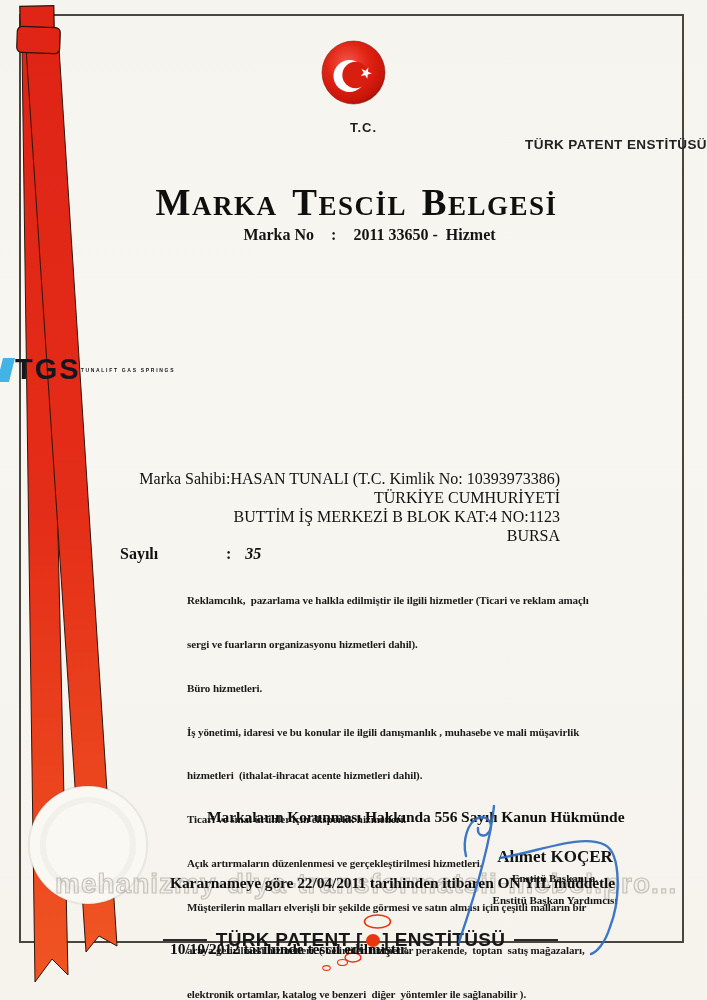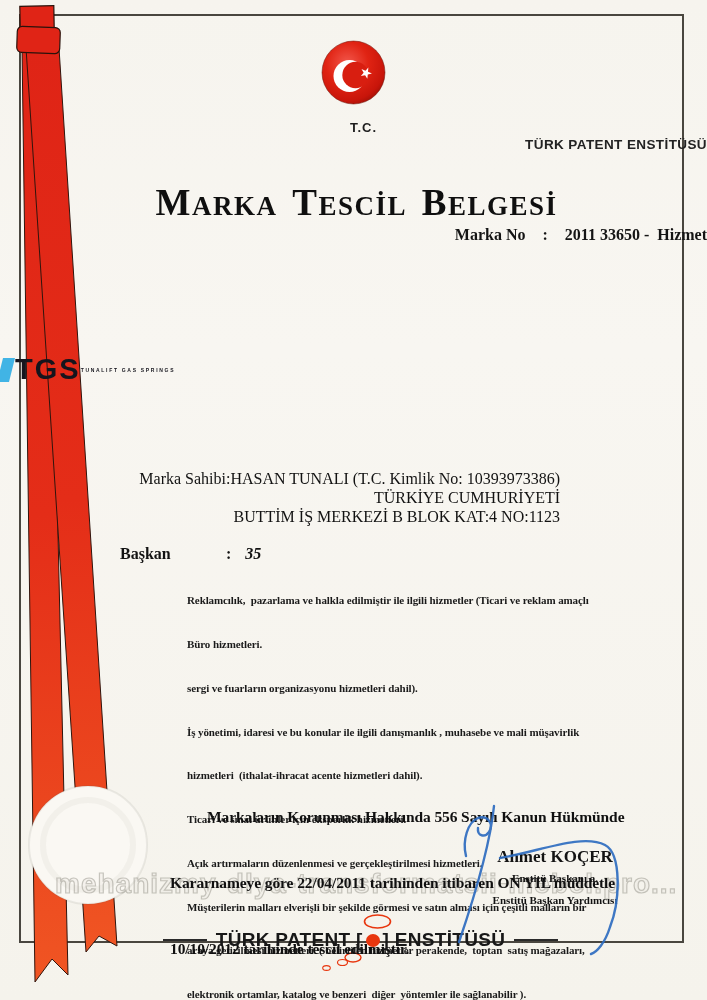--- a/index.html
+++ b/index.html
@@ -28,21 +28,21 @@
     font:700 13.5px "Liberation Sans", sans-serif;color:#222;letter-spacing:.4px;
   }
   .title{
     position:absolute;top:180px;left:0;right:0;text-align:center;z-index:5;
     font-family:"Liberation Serif", serif;font-weight:700;
     font-size:27px;line-height:46px;letter-spacing:1.5px;word-spacing:8px;color:#0f0f0f;padding-left:6px;
   }
   .title .cap{font-size:37px;letter-spacing:1.5px;}
   .markano{
     position:absolute;top:226px;left:16px;right:0;z-index:5;
-    display:flex;justify-content:flex-end;align-items:baseline;
+    display:flex;justify-content:center;align-items:baseline;
     font:700 16px "Liberation Serif", serif;color:#141414;padding-left:16px;
   }
   .markano .colon{margin:0 17px;}
   .markano .val{white-space:pre;}
 
   .tgs{
     position:absolute;left:0;right:0;top:356px;z-index:5;
     display:flex;flex-direction:row;align-items:center;
   }
   .tgs-row{display:flex;align-items:flex-start;}
@@ -172,33 +172,34 @@
     </div>
     <div class="tgs-caption">TUNALIFT GAS SPRINGS</div>
   </div>
 
   <div class="owner">
     <div class="owner-label">Marka Sahibi</div>
     <div class="owner-value">
       <div class="owner-line"><span>:</span><span>HASAN TUNALI (T.C. Kimlik No: 10393973386)</span></div>
       <div class="owner-line indent">TÜRKİYE CUMHURİYETİ</div>
       <div class="owner-line indent">BUTTİM İŞ MERKEZİ B BLOK KAT:4 NO:1123</div>
+      <div class="owner-line indent">BURSA</div>
     </div>
   </div>
 
   <div class="emtia">
-    <span class="lbl">Başkan</span>
+    <span class="lbl">Sayılı</span>
     <span>:</span>
     <span class="val">35</span>
   </div>
 
   <div class="services">
     <div>Reklamcılık,  pazarlama ve halkla edilmiştir ile ilgili hizmetler (Ticari ve reklam amaçlı</div>
+    <div>sergi ve fuarların organizasyonu hizmetleri dahil).</div>
     <div>Büro hizmetleri.</div>
-    <div>sergi ve fuarların organizasyonu hizmetleri dahil).</div>
     <div>İş yönetimi, idaresi ve bu konular ile ilgili danışmanlık , muhasebe ve mali müşavirlik</div>
     <div>hizmetleri  (ithalat-ihracat acente hizmetleri dahil).</div>
     <div>Ticari ve sınai ürünler için eksperlik hizmetleri.</div>
     <div>Açık artırmaların düzenlenmesi ve gerçekleştirilmesi hizmetleri.</div>
     <div>Müşterilerin malları elverişli bir şekilde görmesi ve satın alması için çeşitli malların bir</div>
     <div>araya getirilmesi hizmetleri  ( belirtilen hizmetler perakende,  toptan  satış mağazaları,</div>
     <div>elektronik ortamlar, katalog ve benzeri  diğer  yöntemler ile sağlanabilir ).</div>
   </div>
 
   <div class="statement">

